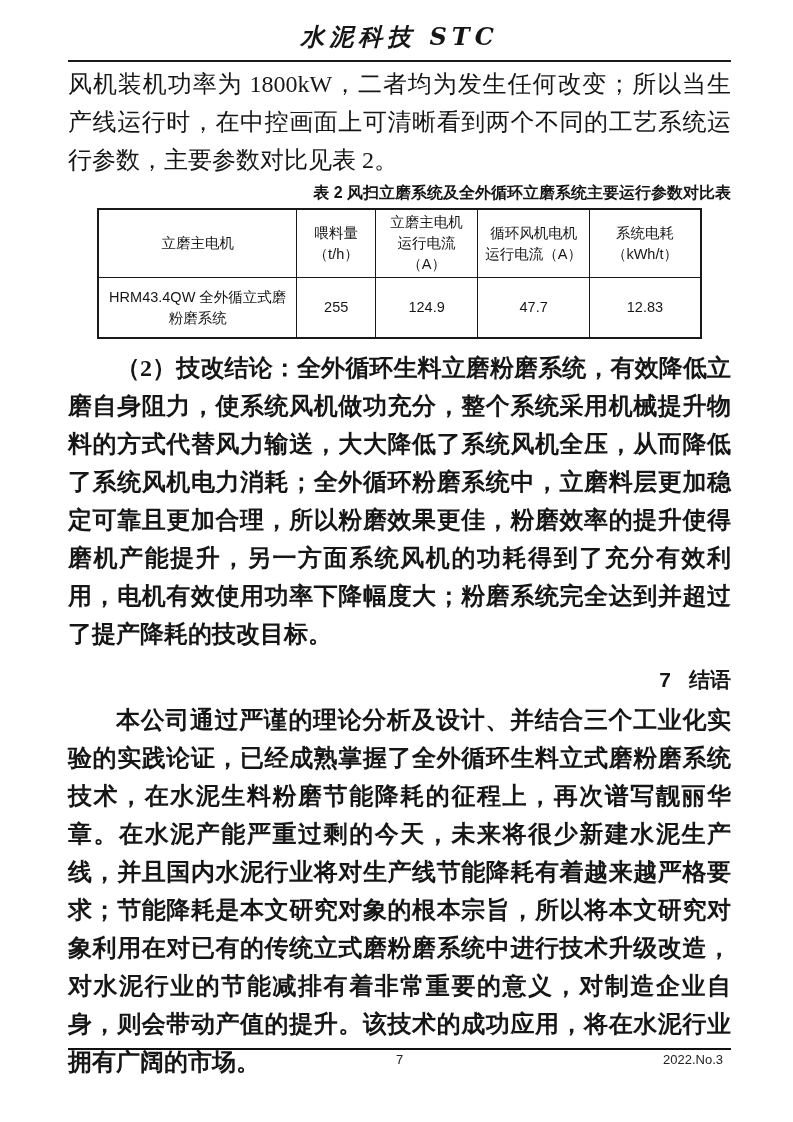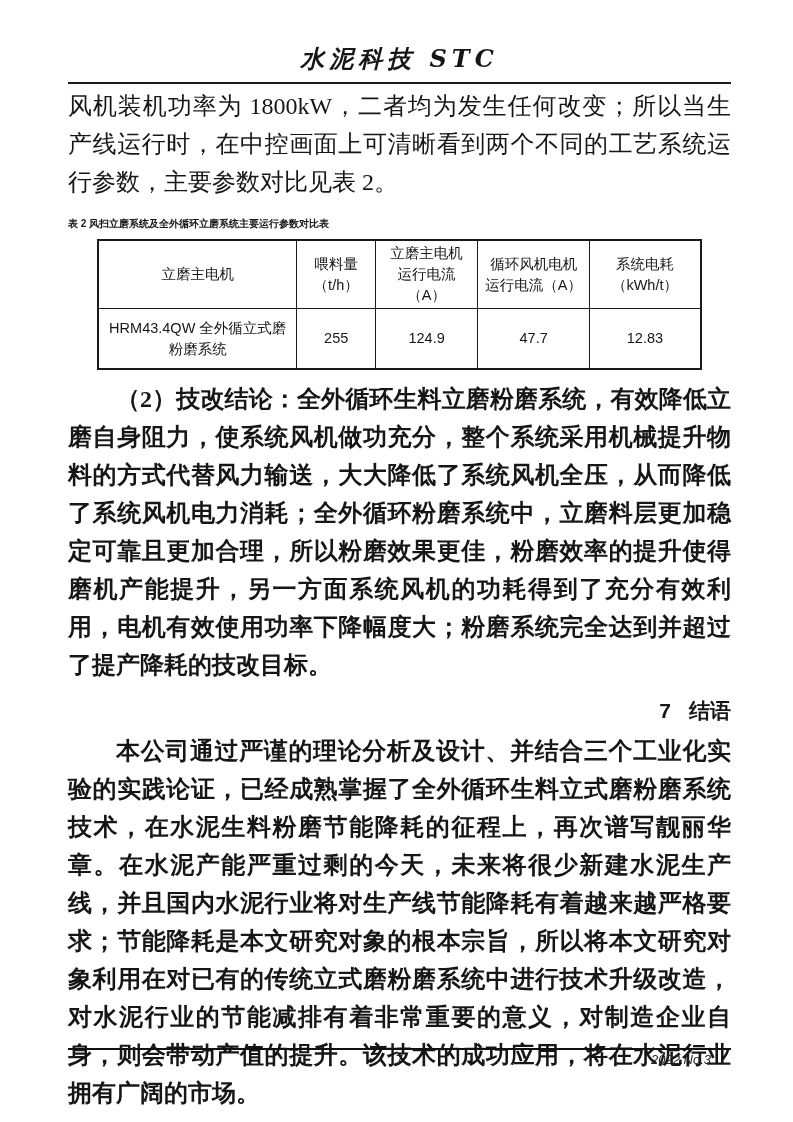--- a/index.html
+++ b/index.html
@@ -7,21 +7,21 @@
     padding: 0;
     background: #ffffff;
   }
   .page {
     position: relative;
     width: 793px;
     height: 1122px;
     margin: 0 auto;
     background: #ffffff;
     box-sizing: border-box;
-    padding: 42px 62px 0 68px;
+    padding: 20px 62px 0 68px;
     font-family: "Liberation Serif", "DejaVu Serif", serif;
     color: #161616;
     overflow: hidden;
   }
   .journal-header {
     text-align: center;
     font-size: 24px;
     line-height: 34px;
     font-weight: bold;
     font-style: italic;
@@ -38,25 +38,25 @@
     line-height: 38px;
     text-align: justify;
     text-justify: inter-ideograph;
     margin: 3px 0 0 0;
   }
   .indent {
     text-indent: 2em;
     font-weight: bold;
   }
   .table-caption {
-    text-align: left;
+    text-align: right;
     font-weight: bold;
-    font-size: 10px;
+    font-size: 16px;
     line-height: 22px;
-    margin-top: 12px;
+    margin-top: 3px;
     font-family: "Liberation Sans", "DejaVu Sans", sans-serif;
   }
   table.params {
     border-collapse: collapse;
     margin: 4px auto 0 auto;
     width: 605px;
     table-layout: fixed;
     border: 2px solid #1a1a1a;
     font-family: "Liberation Sans", "DejaVu Sans", sans-serif;
   }
@@ -104,23 +104,22 @@
     font-family: "Liberation Sans", "DejaVu Sans", sans-serif;
     color: #222;
   }
   .footer-page {
     position: absolute;
     left: 0; right: 0;
     text-align: center;
   }
   .footer-issue {
     position: absolute;
-    right: 20px;
+    right: 8px;
     top: 0;
-    font-style: italic;
   }
 </style>
 </head>
 <body>
 
 <div class="page">
 
   <div class="journal-header">水泥科技 STC</div>
 
   <hr class="header-rule">

